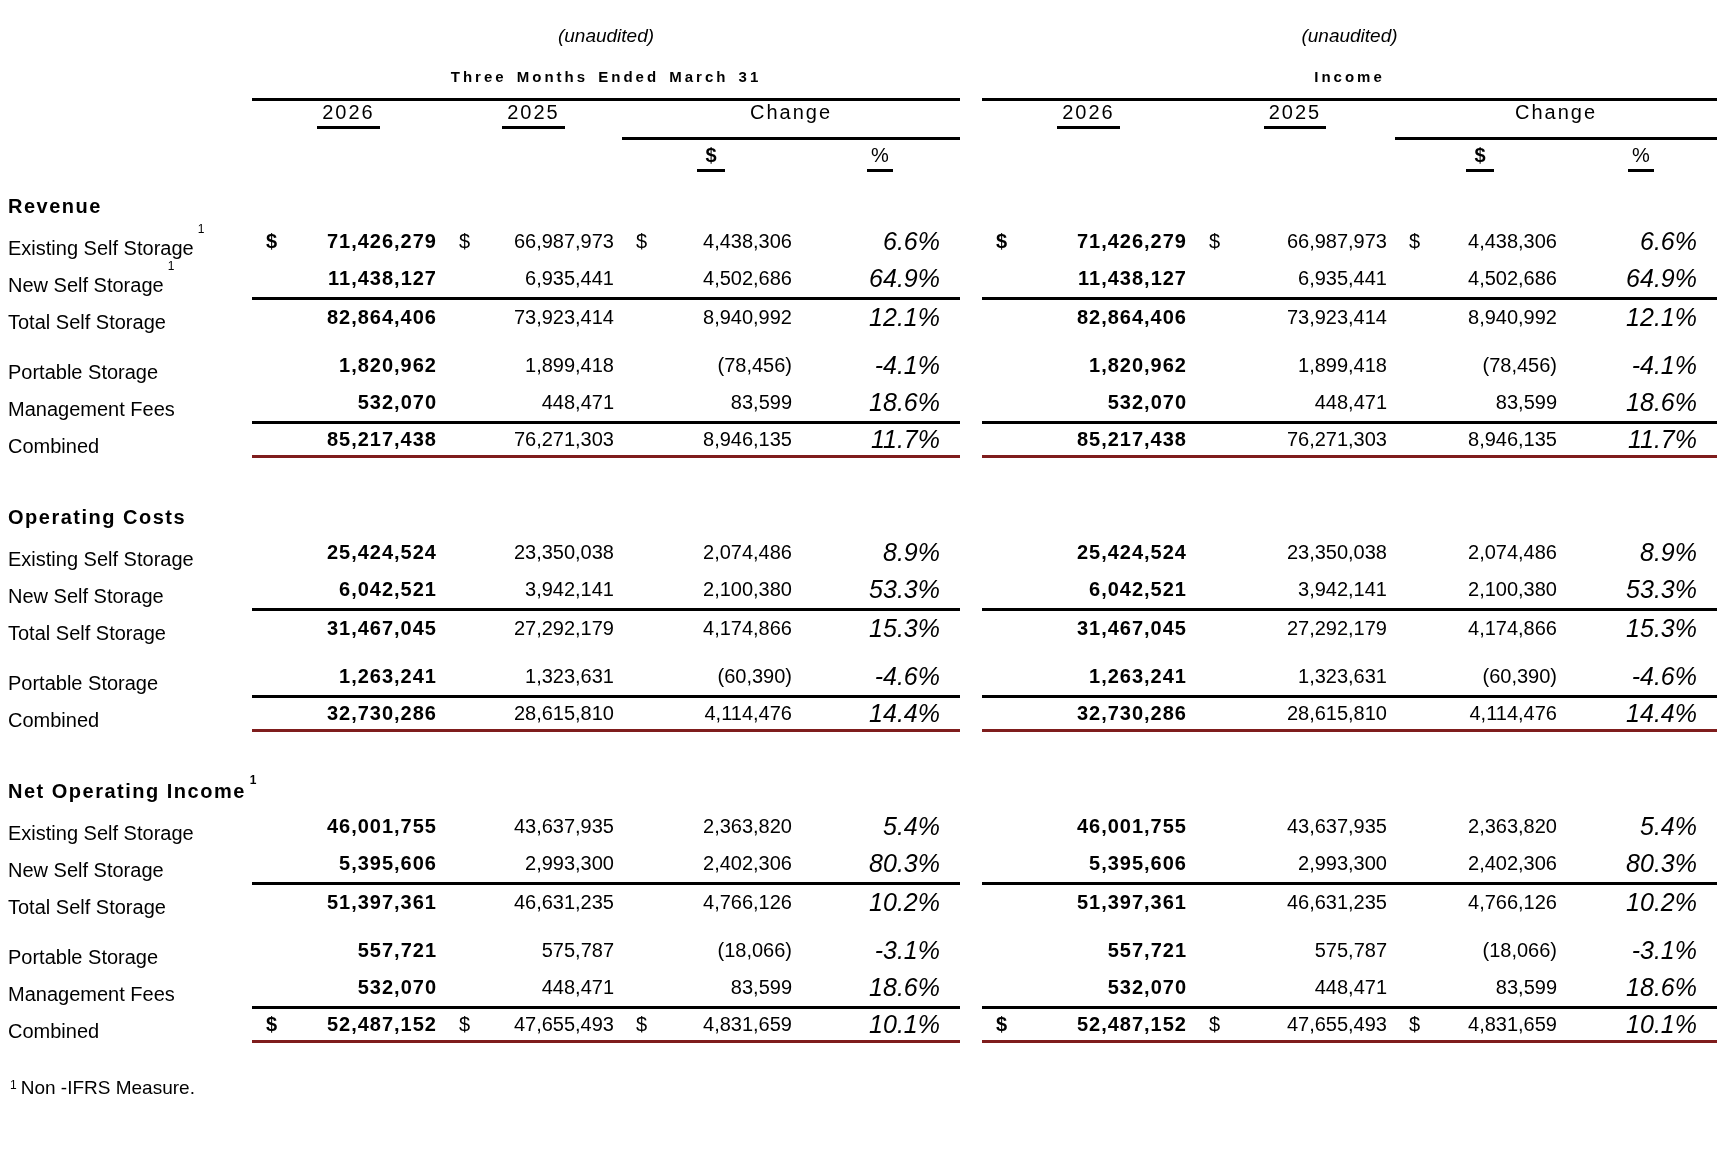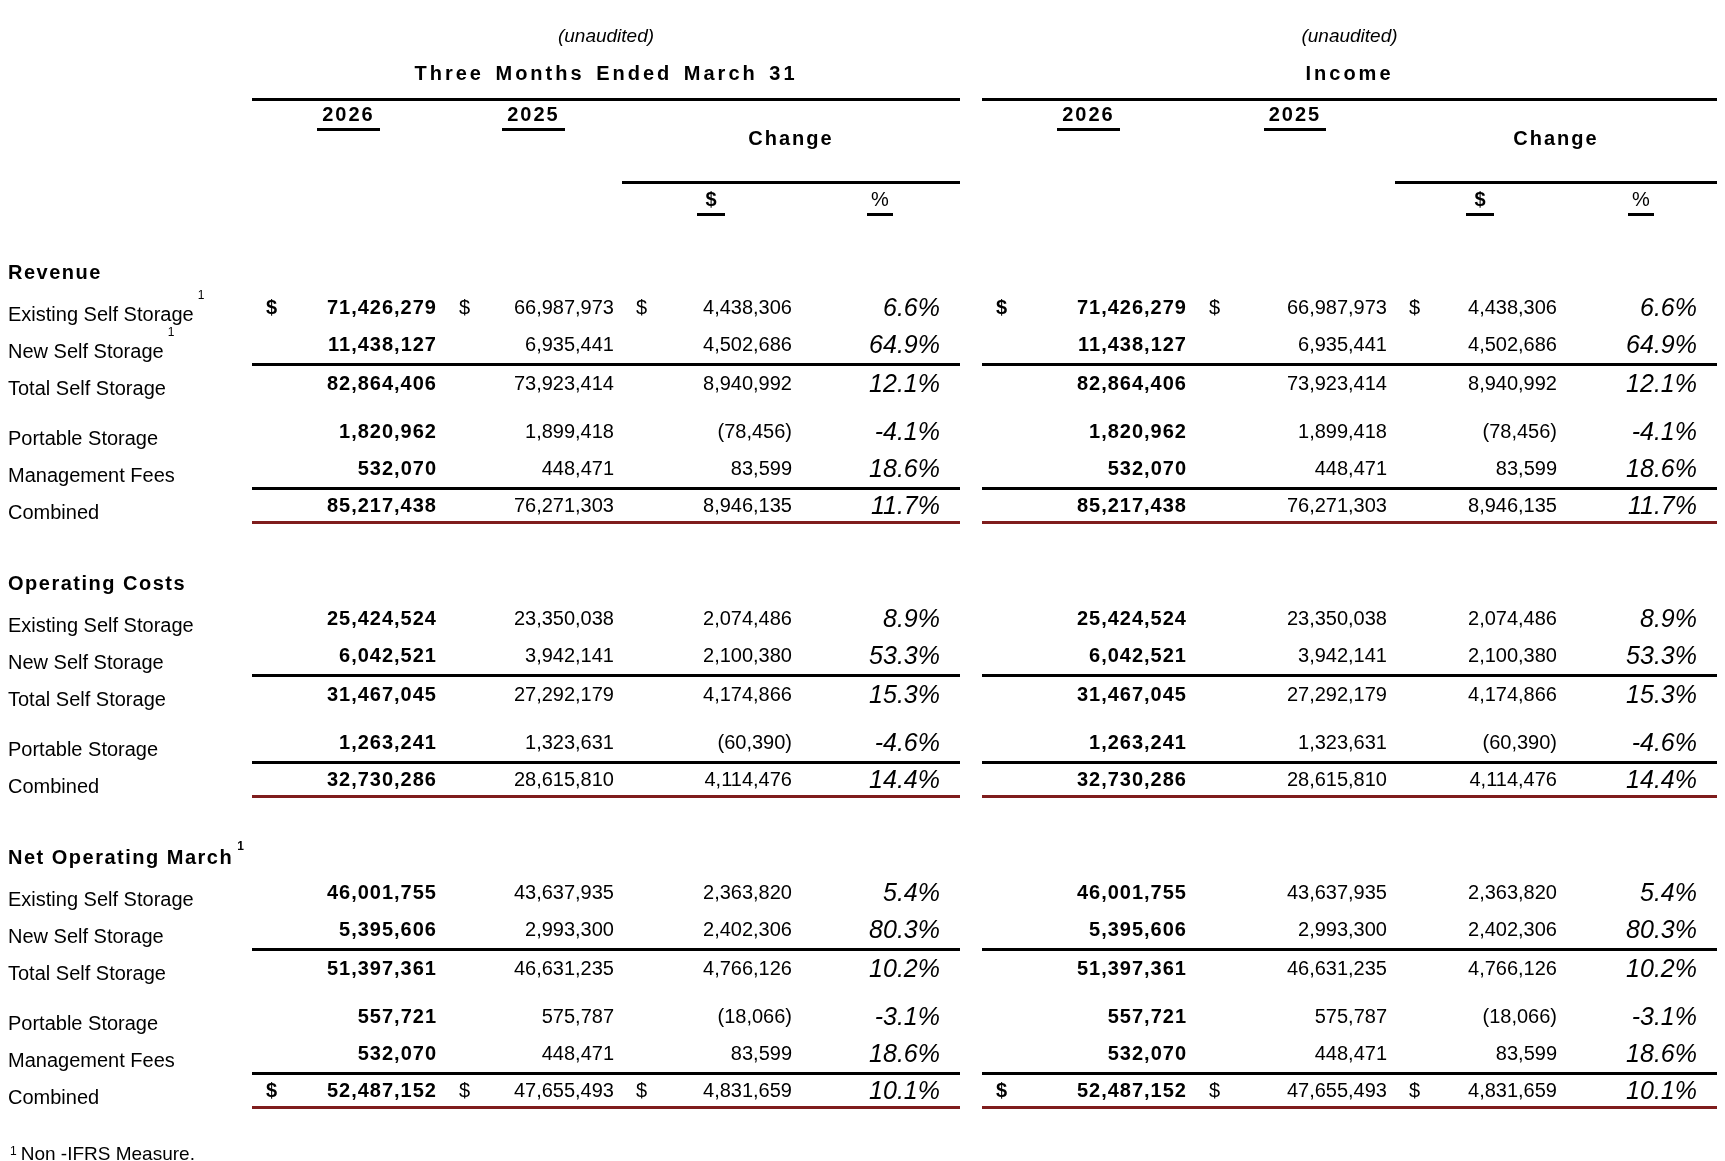--- a/index.html
+++ b/index.html
@@ -1,31 +1,31 @@
 <!DOCTYPE html>
 <html><head>
 <meta charset="utf-8">
 <style>
   * { box-sizing: border-box; margin: 0; padding: 0; }
   body { background: #fff; font-family: "Liberation Sans", sans-serif; color: #000; }
   .page { width: 1725px; height: 1161px; background: #fff; padding: 6px 0 0 8px; overflow: hidden; }
   .grid { display: grid; grid-template-columns: 244px 193px 177px 178px 160px 22px 213px 200px 170px 152px; }
   .f {  }
   .sp4 { grid-column: span 4; }
-  .sp2 { grid-column: span 2; margin-top: 22px; }
+  .sp2 { grid-column: span 2; }
   .sp3 { grid-column: span 3; }
   .full { grid-column: 1 / -1; }
 
   
   .hr1 { height: 28px; font-style: italic; font-size: 19px; display: flex; align-items: center; justify-content: center; margin-top: 16px; }
-  .hr2 { height: 48px; font-weight: bold; font-size: 20px; letter-spacing: 3px; word-spacing: 3px;
+  .hr2 { height: 48px; font-weight: bold; font-size: 15px; letter-spacing: 3px; word-spacing: 3px;
          display: flex; align-items: flex-end; justify-content: center; padding-bottom: 13px; white-space: nowrap; }
   .rule { height: 3px; background: #000; }
   .rule-sp { height: 3px; }
-  .hr3 { height: 36px; font-weight: bold; font-size: 20px; display: flex; align-items: center; justify-content: center; padding-bottom: 5px; }
+  .hr3 { height: 36px; font-weight: normal; font-size: 20px; display: flex; align-items: flex-start; justify-content: center; padding-bottom: 5px; }
   .u3 { border-bottom: 3px solid #000; padding: 0 5px 2px; letter-spacing: 2px; }
   .chghead { letter-spacing: 2px; }
   .hr4 { height: 36px; font-size: 20px; display: flex; align-items: flex-end; justify-content: center; padding-bottom: 4px; }
   .cashhead { font-weight: bold; border-bottom: 3px solid #000; padding: 0 8px 2px; }
   .pcthead { border-bottom: 3px solid #000; padding: 0 4px 2px; }
 
   .sp-head { height: 13px; }
   .sp-row  { height: 13px; }
   .sp-sec  { height: 42px; }
 
@@ -517,21 +517,21 @@
       </div>
   <div class="dc rt rb">
         <span class="cur"></span>
         <span class="val">4,114,476</span>
       </div>
   <div class="dc cpct rt rb">
         <span class="val">14.4%</span>
       </div>
 <div class="full sp-sec"></div>
   <div class="sec-title">
-        <span>Net Operating March</span>
+        <span>Net Operating Income</span>
         <sup class="sup">1</sup>
       </div>
   <div class="f sec-title sp4"></div>
   <div class="f sec-title gapc"></div>
   <div class="f sec-title sp4"></div>
 
   <div class="lc">
         <span>Existing Self Storage</span>
         <sup class="sup"></sup>
       </div>

